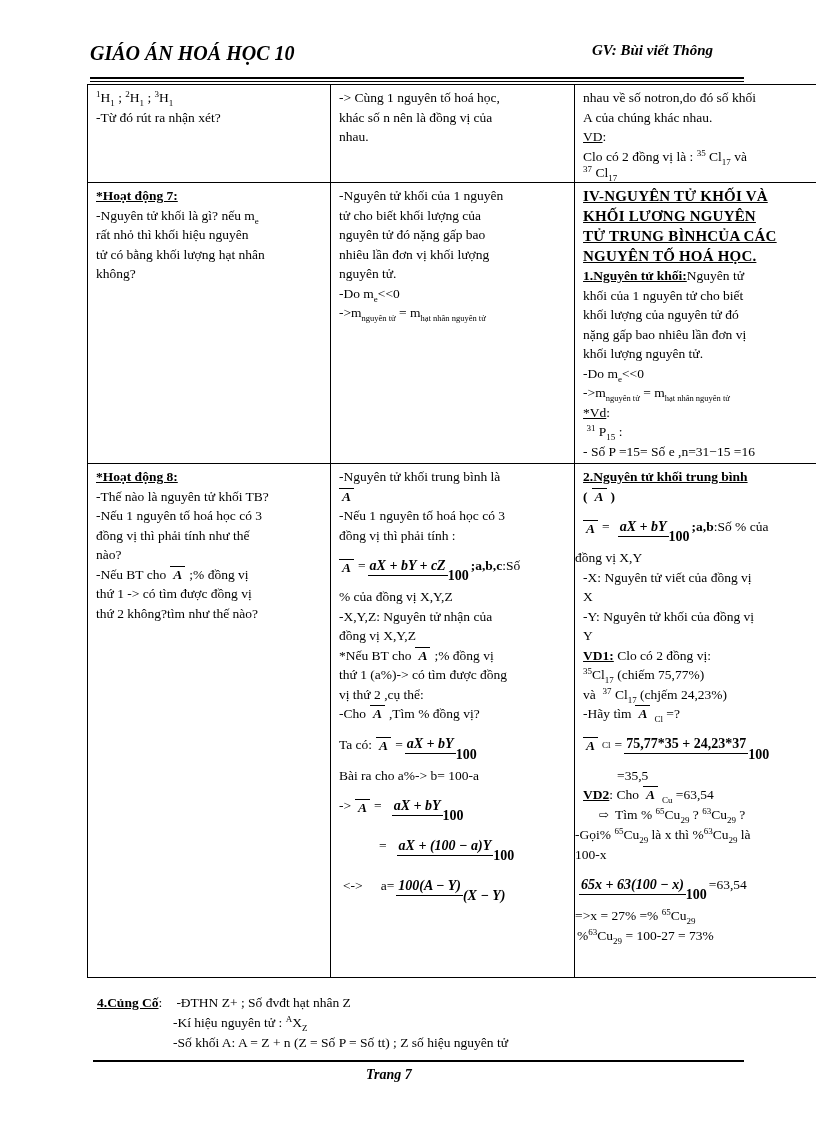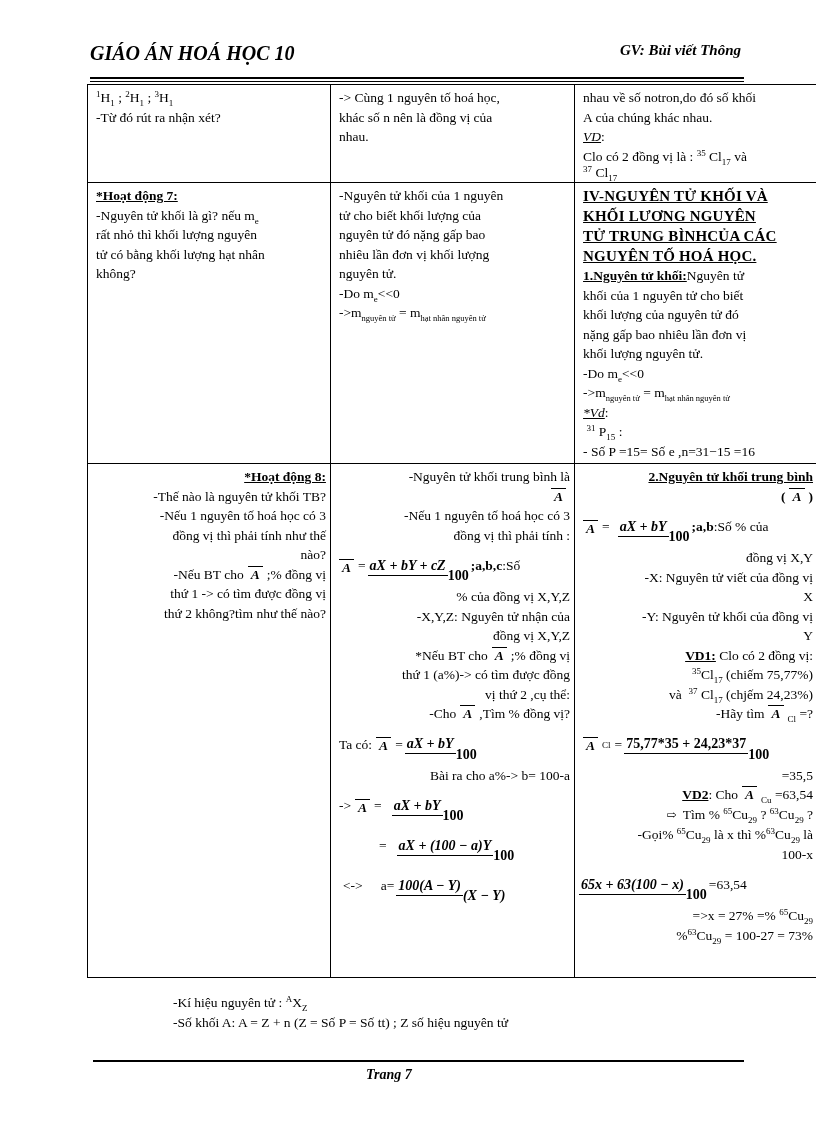--- a/index.html
+++ b/index.html
@@ -1,36 +1,36 @@
 <!DOCTYPE html>
 <html><head>
 <meta charset="utf-8">
 <style>
   html, body { margin: 0; padding: 0; background: #ffffff; }
   body { width: 816px; height: 1123px; position: relative; overflow: hidden;
          font-family: "Liberation Serif", "DejaVu Serif", serif; color: #000; font-size: 13.5px; }
   .header-left { position: absolute; left: 90px; top: 42px; font-style: italic; font-weight: bold; font-size: 20px; }
-  .header-right { position: absolute; left: 592px; top: 42px; font-style: italic; font-weight: bold; font-size: 15px; margin-left: 28px; }
+  .header-right { position: absolute; left: 592px; top: 42px; font-style: italic; font-weight: bold; font-size: 15px; }
   .header-rule { position: absolute; left: 90px; top: 77px; width: 654px; height: 2px; border-top: 2px solid #000; border-bottom: 1px solid #000; }
   .tbl { position: absolute; left: 87px; top: 84px; width: 731px; border-collapse: collapse; table-layout: fixed; }
   .tbl td { border: 1.5px solid #000; vertical-align: top; padding: 3px 4px 2px 8px; line-height: 19.5px; font-size: 13.5px; }
   .c1 { width: 208px; } .c2 { width: 209px; } .c3 { width: 208px; }
   .line { display: block; white-space: nowrap; }
-  .u { text-decoration: underline; font-style: italic; }
+  .u { text-decoration: underline; }
   .b { font-weight: bold; }
   .ub { font-weight: bold; text-decoration: underline; }
   .big-title { font-weight: bold; text-decoration: underline; font-size: 15px; line-height: 20px; letter-spacing: 0.2px; }
   sup, sub { font-size: 9px; line-height: 0; }
   .small { font-size: 8.5px; }
   .abar { display: inline-block; font-weight: bold; font-style: italic; border-top: 1.5px solid #000; padding: 1px 3px 0 3px; line-height: 13px; margin: 0 4px; }
   .frac { display: inline-flex; flex-direction: row; align-items: center; vertical-align: middle; font-weight: bold; font-style: italic; margin: 0 2px; }
   .frac .num { border-bottom: 1.5px solid #000; padding: 0 2px; line-height: 18px; font-size: 14px; }
   .frac .den { line-height: 18px; font-style: normal; font-size: 14px; margin-top: 20px; }
   .eq { display: flex; align-items: center; margin: 2px 0; white-space: nowrap; }
-  .cell-row3 { height: 502px; text-align: right; }
+  .cell-row3 { height: 502px; }
   .cung-co { position: absolute; left: 97px; top: 993px; line-height: 20px; font-size: 13.5px; }
   .cung-co .lbl { display: inline-block; width: 76px; }
   .cung-co .indent { padding-left: 76px; }
   .footer-rule { position: absolute; left: 93px; top: 1060px; width: 651px; border-top: 2px solid #000; }
   .footer-page { position: absolute; left: 366px; top: 1067px; font-weight: bold; font-size: 14px; font-style: italic; }
   .arrow-icon { display: inline-block; font-size: 12px; margin-left: 16px; margin-right: 6px; }
 </style>
 </head>
 <body>
 
@@ -72,21 +72,21 @@
       <span class="line" style="line-height:14px;">
         <sup>37</sup> <span>Cl</span><sub>17</sub>
       </span>
     </td>
   </tr>
 
   <tr style="height:276px;">
     <td>
       <span class="line ub">*Hoạt động  7:</span>
       <span class="line"><span>-Nguyên  tử khối là gì? nếu m</span><sub>e</sub></span>
-      <span class="line">rất nhỏ thì khối lượng nguyên</span>
+      <span class="line">rất nhỏ thì khối hiệu nguyên</span>
       <span class="line">tử có bằng khối lượng  hạt nhân</span>
       <span class="line">không?</span>
     </td>
     <td>
       <span class="line">-Nguyên tử khối của 1 nguyên</span>
       <span class="line">tử cho biết khối lượng  của</span>
       <span class="line">nguyên  tử đó nặng gấp bao</span>
       <span class="line">nhiêu  lần  đơn vị khối lượng</span>
       <span class="line">nguyên  tử.</span>
       <span class="line"><span>-Do m</span><sub>e</sub><span>&lt;&lt;0</span></span>
@@ -222,18 +222,19 @@
             <span>=63,54</span>
       </div>
       <span class="line" style="margin-left:-8px"><span>=&gt;x = 27% =%</span> <sup>65</sup><span>Cu</span><sub>29</sub></span>
       <span class="line" style="margin-left:-6px"><span>%</span><sup>63</sup><span>Cu</span><sub>29</sub><span>  = 100-27 = 73%</span></span>
     </td>
   </tr>
 </tbody>
   </table>
 
 <div class="cung-co">
+  <div><span class="lbl"><span class="ub">4.Củng Cố</span><span>:</span></span><span> -ĐTHN Z+ ; Số đvđt hạt nhân  Z</span></div>
   <div class="indent"><span>-Kí hiệu  nguyên   tử :</span> <sup>A</sup><span>X</span><sub>Z</sub></div>
   <div class="indent">-Số khối  A:  A = Z + n  (Z = Số P = Số tt) ; Z  số hiệu  nguyên  tử</div>
 </div>
 
 <div class="footer-rule"></div>
 <div class="footer-page">Trang  7</div>
 
 </body></html>

